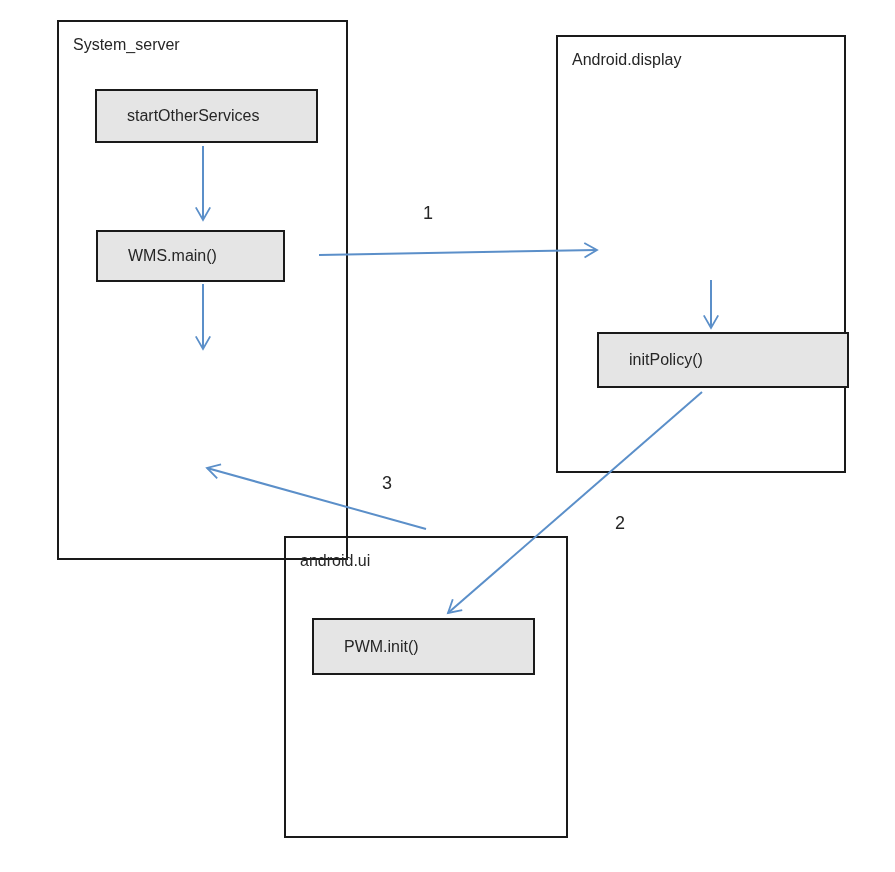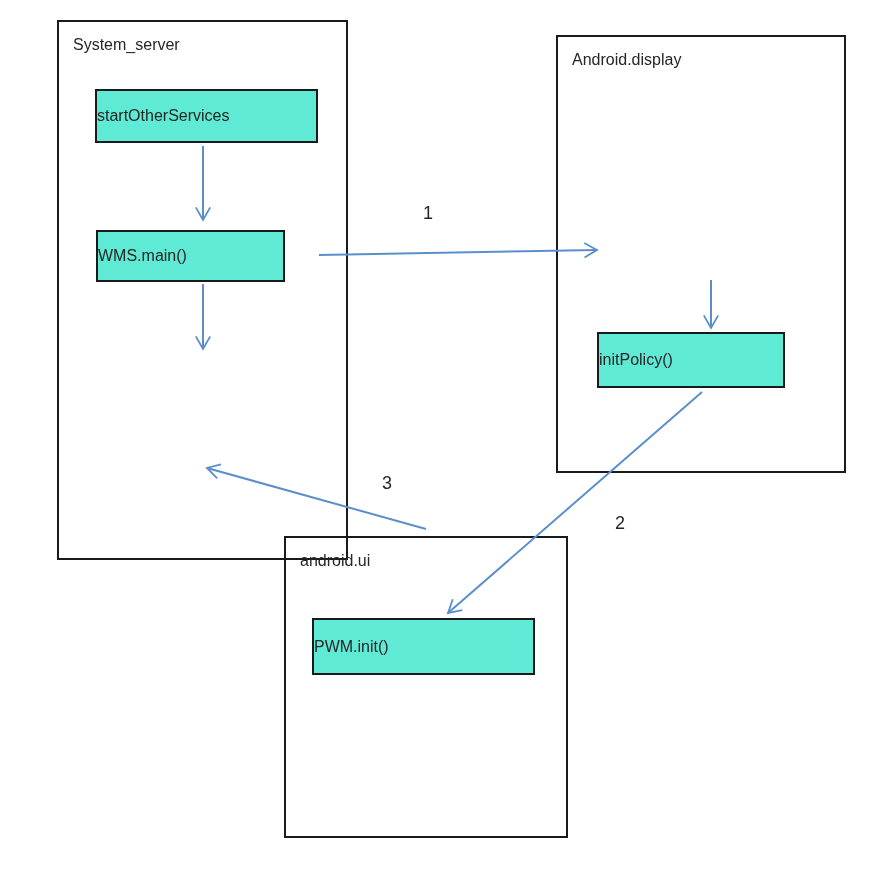--- a/index.html
+++ b/index.html
@@ -30,34 +30,34 @@
     color: var(--color-text, #262626);
     white-space: nowrap;
   }
   #c-system-server   { left: 57px;  top: 20px;  width: 291px; height: 540px; }
   #c-android-display { left: 556px; top: 35px;  width: 290px; height: 438px; }
   #c-android-ui      { left: 284px; top: 536px; width: 284px; height: 302px; text-decoration: underline; }
 
   .node {
     position: absolute;
     border: 2px solid var(--color-border, #1a1a1a);
-    background: #5eead4;
+    background: #e5e5e5;
     box-sizing: border-box;
     display: flex;
     align-items: center;
-    padding-left: 0;
+    padding-left: 30px;
     font-size: 16px;
     color: var(--color-text, #262626);
     white-space: nowrap;
   }
   #b-start-other-services { left: 95px;  top: 89px;  width: 223px; height: 54px; }
   #b-wms-main             { left: 96px;  top: 230px; width: 189px; height: 52px; }
   #b-wms-display-ready    { left: 94px;  top: 345px; width: 223px; height: 55px; }
   #b-new-wms              { left: 602px; top: 222px; width: 222px; height: 56px; }
-  #b-init-policy          { left: 597px; top: 332px; width: 188px; height: 56px; }
+  #b-init-policy          { left: 597px; top: 332px; width: 252px; height: 56px; }
   #b-pwm-init             { left: 312px; top: 618px; width: 223px; height: 57px; }
 
   svg.arrow-layer {
     position: absolute;
     left: 0;
     top: 0;
     width: 895px;
     height: 872px;
     pointer-events: none;
   }

